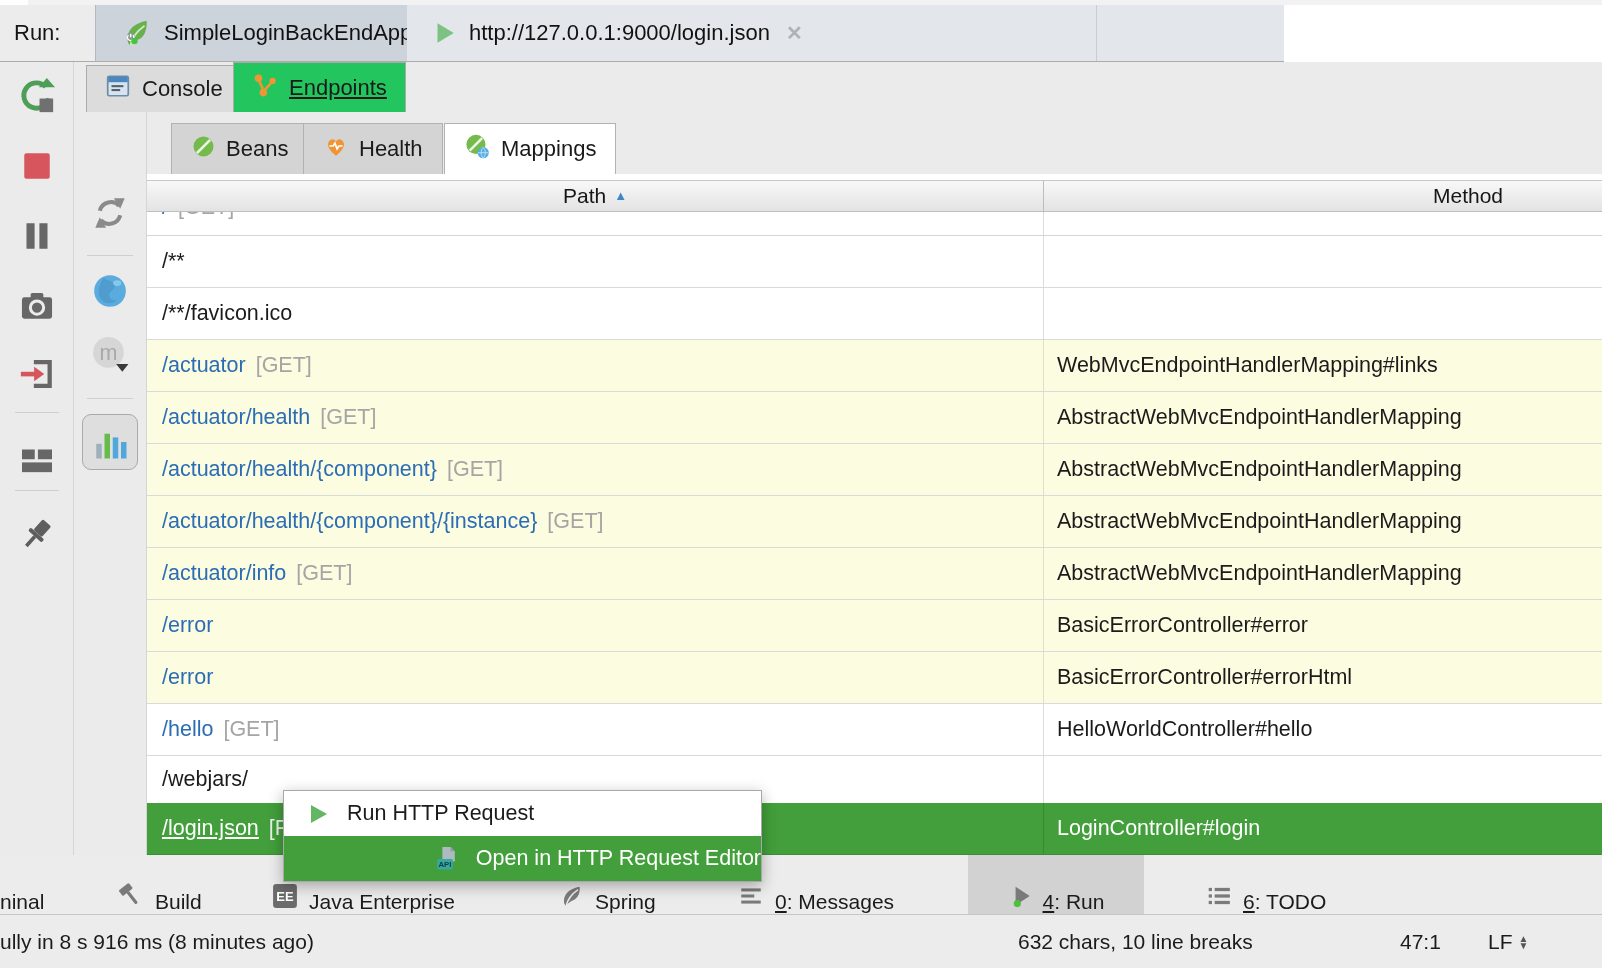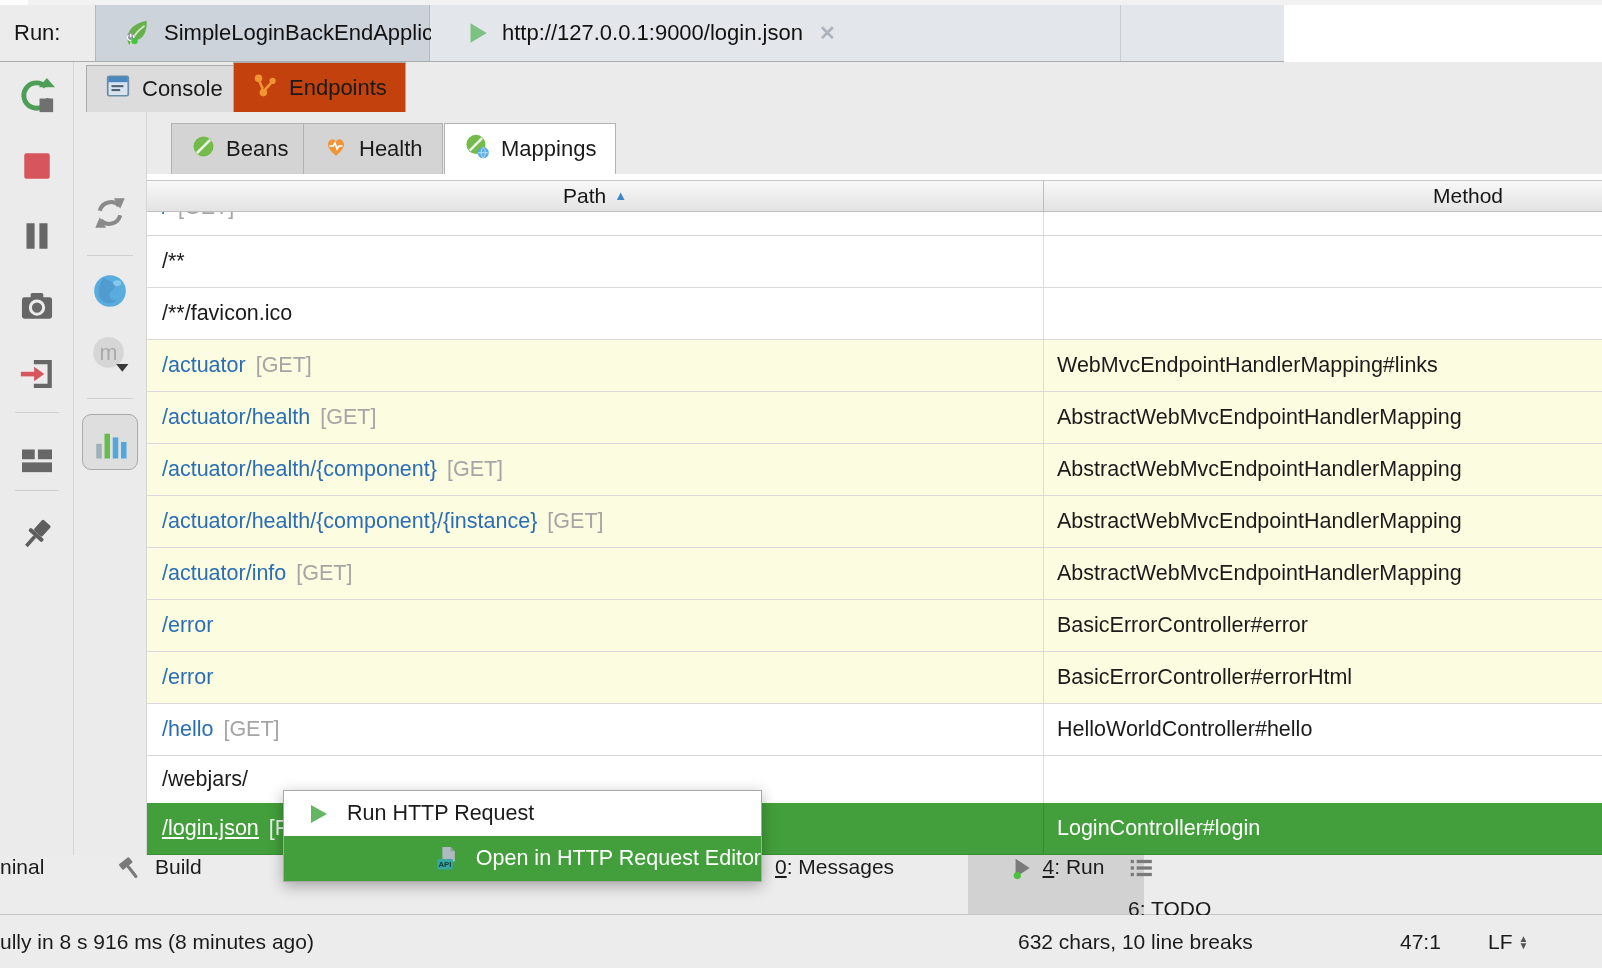--- a/index.html
+++ b/index.html
@@ -12,34 +12,34 @@
   .top-strip .wseg{position:absolute;left:0;top:0;width:28px;height:5px;background:#ffffff;}
   
   .run-bar{position:absolute;left:0;top:5px;width:1284px;height:57px;background:#E3E7EC;border-bottom:1px solid #ACACAC;box-sizing:border-box;}
   .run-label{position:absolute;left:14px;top:0;height:56px;display:flex;align-items:center;font-size:22px;color:#151515;}
   .run-bar .lead{position:absolute;left:0;top:0;width:95px;height:56px;background:#ECECEC;}
   .run-tab{position:absolute;top:0;height:56px;display:flex;align-items:center;box-sizing:border-box;}
   .run-tab .ticon{display:flex;align-items:center;margin-right:12px;}
   .run-tab .ttitle{font-size:22px;color:#111;white-space:nowrap;}
   .run-tab .tclose{font-size:20px;color:#ADB3BA;margin-left:16px;font-weight:bold;cursor:default;}
   .run-tab1{left:95px;width:335px;background:#CDD3DB;border-left:1px solid #B2B8BF;border-right:1px solid #B2B8BF;padding-left:24px;}
-  .run-tab2{left:431px;width:690px;background:#E3E7EC;border-right:1px solid #C8CDD3;padding-left:33px;}
+  .run-tab2{left:407px;width:690px;background:#E3E7EC;border-right:1px solid #C8CDD3;padding-left:24px;}
   
   .chrome{position:absolute;left:0;top:62px;width:1602px;height:793px;background:#EBEBEB;}
   .outer-toolbar{position:absolute;left:0;top:0;width:74px;height:793px;background:#EBEBEB;border-right:1px solid #D5D5D5;box-sizing:border-box;}
   .ot-icon{position:absolute;left:17px;width:40px;height:40px;display:flex;align-items:center;justify-content:center;}
   .ot-sep{position:absolute;left:15px;width:44px;height:1px;background:#CFCFCF;}
   .inner-toolbar{position:absolute;left:74px;top:50px;width:72px;height:743px;background:#EBEBEB;}
   .it-icon{position:absolute;left:16px;width:40px;height:40px;display:flex;align-items:center;justify-content:center;}
   .it-sep{position:absolute;left:13px;width:46px;height:1px;background:#CFCFCF;}
   .stats-btn{position:absolute;left:8px;width:56px;height:56px;border:1px solid #A9A9A9;border-radius:9px;background:#DEDEDE;box-sizing:border-box;display:flex;align-items:center;justify-content:center;}
   
   .tab-row{position:absolute;left:74px;top:0;width:1528px;height:50px;background:#EBEBEB;}
   .tool-tab{position:absolute;bottom:0;height:47px;display:flex;align-items:center;gap:11px;background:#DCDCDC;border:1px solid #ABABAB;border-bottom:none;box-sizing:border-box;font-size:22px;color:#1a1a1a;padding:16px 18px;}
-  .tool-tab.selected{background:#c2410c;height:50px;z-index:3;}
+  .tool-tab.selected{background:#22c55e;height:50px;z-index:3;text-decoration:underline;}
   #tab-console{left:12px;}
   #tab-endpoints{left:159px;}
   
   .main-panel{position:absolute;left:146px;top:50px;width:1456px;height:743px;background:#ffffff;border-left:1px solid #D5D5D5;box-sizing:border-box;}
   .subtab-row{position:absolute;left:0;top:0;width:1456px;height:62px;background:#EBEBEB;}
   .sub-tab{position:absolute;top:11px;height:51px;display:flex;align-items:center;gap:10px;background:#D4D4D4;border:1px solid #B2B2B2;border-bottom:none;box-sizing:border-box;font-size:22px;color:#1a1a1a;padding:0 19px;}
   .sub-tab.selected{background:#ffffff;z-index:3;}
   #tab-beans{left:24px;}
   #tab-health{left:156px;}
   #tab-mappings{left:297px;}
@@ -66,29 +66,29 @@
   .row.partial .path-cell{align-items:flex-start;}
   .row.partial .pshift{position:relative;top:-17px;}
   .row.last{height:47px;border-bottom:none;}
   
   .context-menu{position:absolute;left:283px;top:790px;width:479px;background:#ffffff;border:1px solid #A8A8A8;box-shadow:0 4px 14px rgba(0,0,0,.3);z-index:50;box-sizing:border-box;}
   .menu-item{height:45px;display:flex;align-items:center;gap:15px;padding-left:20px;font-size:21.5px;color:#1b1b1b;white-space:nowrap;}
   .menu-item.highlight{background:#429F3B;color:#ffffff;justify-content:flex-end;}
   .menu-item .micon{width:28px;display:flex;align-items:center;justify-content:center;}
   
   .bottom-bar{position:absolute;left:0;top:855px;width:1602px;height:60px;background:#ECECEC;border-bottom:1px solid #C6C6C6;box-sizing:border-box;}
-  .tw-item{position:absolute;top:0;height:59px;display:flex;align-items:flex-start;gap:11px;font-size:21px;color:#1b1b1b;white-space:nowrap;}
+  .tw-item{position:absolute;top:0;height:59px;display:flex;align-items:flex-end;gap:11px;font-size:21px;color:#1b1b1b;white-space:nowrap;}
   .tw-item u{text-decoration:underline;}
   #tw-terminal{left:0px;}
   #tw-build{left:116px;}
   #tw-javaee{left:272px;}
   #tw-spring{left:558px;}
   #tw-messages{left:738px;}
   #tw-run{left:968px;width:176px;background:#D2D2D2;justify-content:center;gap:9px;}
-  #tw-todo{left:1128px;flex-direction:column;}
+  #tw-todo{left:1206px;}
   
   .status-bar{position:absolute;left:0;top:915px;width:1602px;height:53px;background:#ECECEC;}
   .sb{position:absolute;top:0;height:53px;display:flex;align-items:center;font-size:21px;color:#1b1b1b;white-space:nowrap;}
   #sb-left{left:0px;}
   #sb-chars{left:1018px;}
   #sb-pos{left:1400px;}
   #sb-lf{left:1488px;gap:6px;}
   .updown{display:inline-flex;flex-direction:column;line-height:7px;font-size:10px;color:#555;}
 </style>
 </head>
@@ -406,20 +406,29 @@
     <span>
       <svg width="28" height="28" viewBox="0 0 24 24">
           <g transform="rotate(-38 12 12)" fill="#7A7A7A">
         <rect x="6.5" y="3" width="11" height="6" rx="1"></rect>
         <rect x="10.7" y="8.4" width="2.7" height="13" rx="1.2"></rect>
       </g>
         </svg>
     </span>
     <span>Build</span>
   </div>
+  <div class="tw-item" id="tw-javaee">
+    <span>
+      <svg width="26" height="26" viewBox="0 0 24 24">
+        <rect x="1" y="1" width="22" height="22" rx="3" fill="#6B6B6B"></rect>
+        <text x="12" y="16.8" text-anchor="middle" font-size="12" font-weight="bold" fill="#fff" font-family="Liberation Sans, sans-serif">EE</text>
+      </svg>
+    </span>
+    <span>Java Enterprise</span>
+  </div>
   <div class="tw-item" id="tw-spring">
     <span>
       <svg width="26" height="26" viewBox="0 0 24 24">
         <path d="M20 3.5 C11 5 5.5 10 5.5 16.5 C5.5 18.6 6.3 20.4 7.5 21.2 C9 18.6 11.5 17 14 16 C18 14.4 20.6 9.5 20 3.5 Z" fill="#7B7B7B"></path>
         <path d="M7.5 21.2 C9 15 13 10 18.5 6.2" stroke="#EDEDED" stroke-width="1.4" fill="none"></path>
       </svg>
     </span>
     <span>Spring</span>
   </div>
   <div class="tw-item" id="tw-messages">

